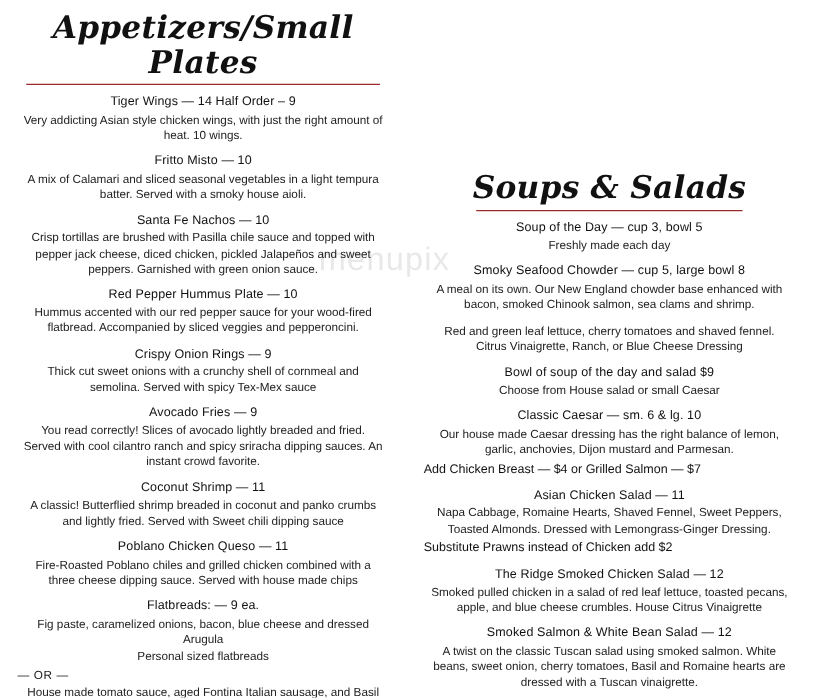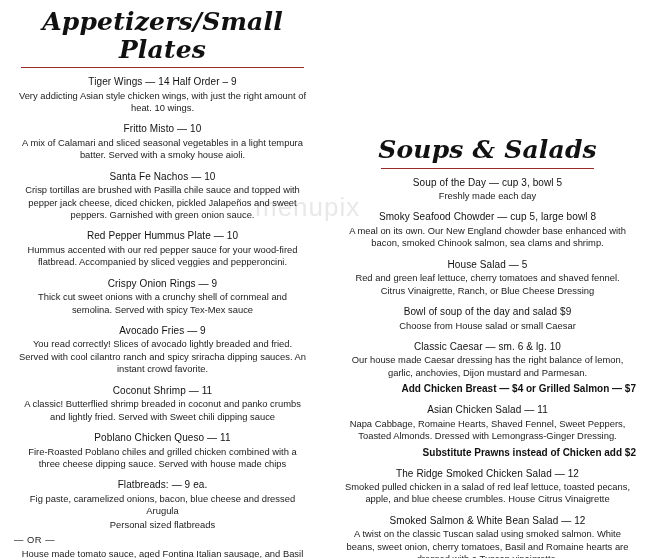--- a/index.html
+++ b/index.html
@@ -66,25 +66,25 @@
   .item-desc {
     font-family: "Liberation Sans", sans-serif;
     font-size: 9.4px;
     color: #222;
     line-height: 1.32;
     margin-top: 1px;
     padding: 0 4px;
   }
   .sub-bold {
     font-family: "Liberation Sans", sans-serif;
-    font-weight: bold;
+    font-weight: normal;
     font-size: 10px;
     color: #111;
     line-height: 1.3;
-    text-align: right;
+    text-align: left;
     margin-top: 3px;
   }
   .or-sep {
     font-family: "Liberation Sans", sans-serif;
     font-size: 9.4px;
     text-align: left;
     margin: 3px 0;
     letter-spacing: 0.5px;
   }
   .watermark {
@@ -161,21 +161,20 @@
 
     <div class="item">
       <div class="item-name">Soup of the Day  —  cup 3,  bowl 5</div>
       <div class="item-desc">Freshly made each day</div>
     </div>
     <div class="item">
       <div class="item-name">Smoky Seafood Chowder  —  cup 5,  large bowl 8</div>
       <div class="item-desc">A meal on its own. Our New England chowder base enhanced with bacon, smoked Chinook salmon, sea clams and shrimp.</div>
     </div>
     <div class="item">
-      <div class="item-name">House Salad  —  5</div>
       <div class="item-desc">Red and green leaf lettuce, cherry tomatoes and shaved fennel. Citrus Vinaigrette, Ranch, or Blue Cheese Dressing</div>
     </div>
     <div class="item">
       <div class="item-name">Bowl of soup of the day and salad $9</div>
       <div class="item-desc">Choose from House salad or small Caesar</div>
     </div>
     <div class="item">
       <div class="item-name">Classic Caesar  —  sm. 6  &amp;  lg. 10</div>
       <div class="item-desc">Our house made Caesar dressing has the right balance of lemon, garlic, anchovies, Dijon mustard and Parmesan.</div>
       <div class="sub-bold">Add Chicken Breast  —  $4  or Grilled Salmon  —  $7</div>

